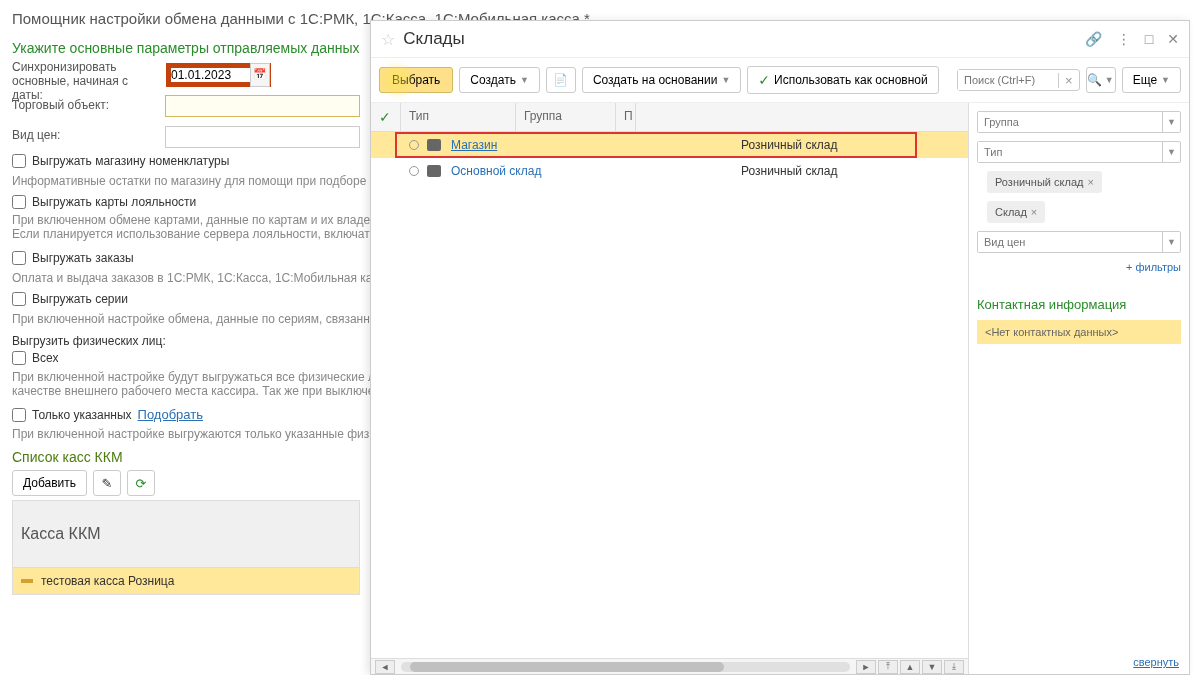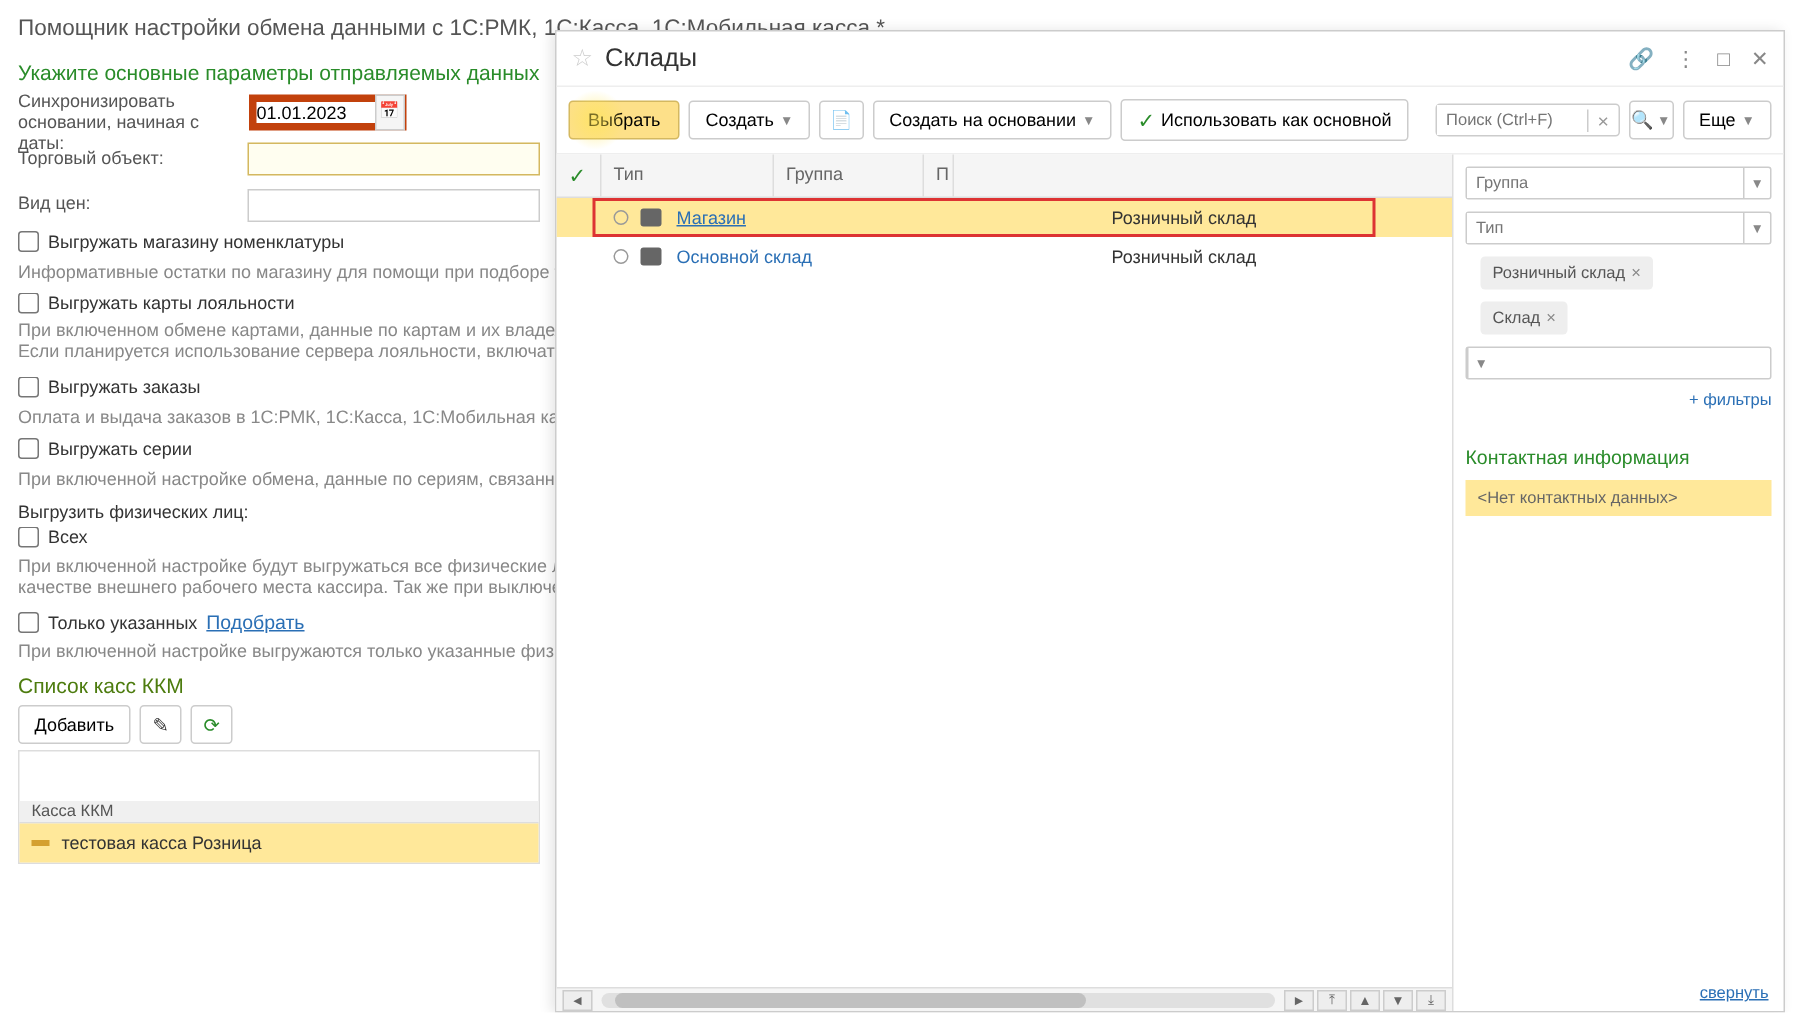--- a/index.html
+++ b/index.html
@@ -18,21 +18,21 @@
 .chk-row { position: absolute; left: 12px; display: flex; align-items: center; gap: 6px; }
 .chk-row input { width: 14px; height: 14px; }
 .chk-row label { font-size: 12px; color: #333; }
 .hint { position: absolute; left: 12px; font-size: 12px; color: #888; }
 .link { color: #2a6fb5; text-decoration: underline; cursor: pointer; }
 .kkm-head { position: absolute; top: 449px; left: 12px; color: #4d7c0f; font-size: 14px; }
 .btn-sm { border: 1px solid #ccc; background: #fff; border-radius: 3px; padding: 4px 10px; font-size: 12px; cursor: pointer; }
 .bg-btn-row { position: absolute; top: 470px; left: 12px; display: flex; gap: 6px; }
 .icon-btn { width: 28px; height: 26px; border: 1px solid #ccc; border-radius: 3px; background: #fff; display: flex; align-items: center; justify-content: center; font-size: 13px; }
 .kkm-table { position: absolute; top: 500px; left: 12px; width: 348px; border: 1px solid #ddd; }
-.kkm-th { background: #f0f0f0; padding: 1px 8px; font-size: 11px; color: #555; border-bottom: 1px solid #ddd; margin-top: 33px; }
+.kkm-th { background: #f0f0f0; padding: 24px 8px; font-size: 16px; color: #555; border-bottom: 1px solid #ddd; }
 .kkm-tr { background: #ffe89a; padding: 6px 8px; display: flex; align-items: center; gap: 8px; font-size: 12px; }
 .kkm-tr .bar { display: inline-block; width: 12px; height: 4px; background: #d4a030; }
 
 
 .modal { position: absolute; top: 20px; left: 370px; width: 820px; height: 655px; background: #fff; border: 1px solid #ccc; box-shadow: -3px 0 8px rgba(0,0,0,0.1); display: flex; flex-direction: column; }
 .modal-head { display: flex; align-items: center; padding: 8px 10px; border-bottom: 1px solid #eee; }
 .star { color: #ccc; font-size: 16px; margin-right: 8px; }
 .modal-title { font-size: 17px; color: #333; flex: 1; }
 .head-icons { display: flex; gap: 14px; color: #888; font-size: 14px; }
 .head-icons span { cursor: pointer; }
@@ -90,21 +90,21 @@
 .contact-h { color: #2a8c2a; font-size: 13px; margin-top: 16px; }
 .contact-box { background: #ffe89a; padding: 6px 8px; font-size: 11px; color: #666; }
 .collapse-lnk { position: absolute; bottom: 6px; right: 10px; font-size: 11px; color: #2a6fb5; text-decoration: underline; cursor: pointer; }
 </style>
 </head>
 <body>
 
 <div class="bg-window">
   <div class="bg-title">Помощник настройки обмена данными с 1С:РМК, 1С:Касса, 1С:Мобильная касса *</div>
   <div class="bg-heading">Укажите основные параметры отправляемых данных</div>
-  <div class="bg-row r1" style="width:150px;">Синхронизировать основании, начиная с даты:</div>
+  <div class="bg-row r1" style="width:150px;">Синхронизировать основные, начиная с даты:</div>
   <input class="date-inp" value="01.01.2023" style="">
   <div class="cal-btn">📅</div>
   <div class="bg-row r2">Торговый объект:</div>
   <div class="obj-inp"></div>
   <div class="bg-row r3">Вид цен:</div>
   <div class="price-inp"></div>
 
   <div class="chk-row" style="top:154px;">
       <input type="checkbox" style="">
       <label>Выгружать магазину номенклатуры</label>
@@ -253,20 +253,21 @@
         </div>
       <div class="tag">
           <span>Розничный склад</span>
           <span class="tx">×</span>
         </div>
       <div class="tag">
           <span>Склад</span>
           <span class="tx">×</span>
         </div>
       <div class="filter-inp">
+          <input placeholder="Вид цен" style="">
           <span class="dd">▼</span>
         </div>
       <div class="more-f">+ фильтры</div>
       <div class="contact-h">Контактная информация</div>
       <div class="contact-box">&lt;Нет контактных данных&gt;</div>
     </div>
   </div>
   <span class="collapse-lnk">свернуть</span>
 </div>
 

